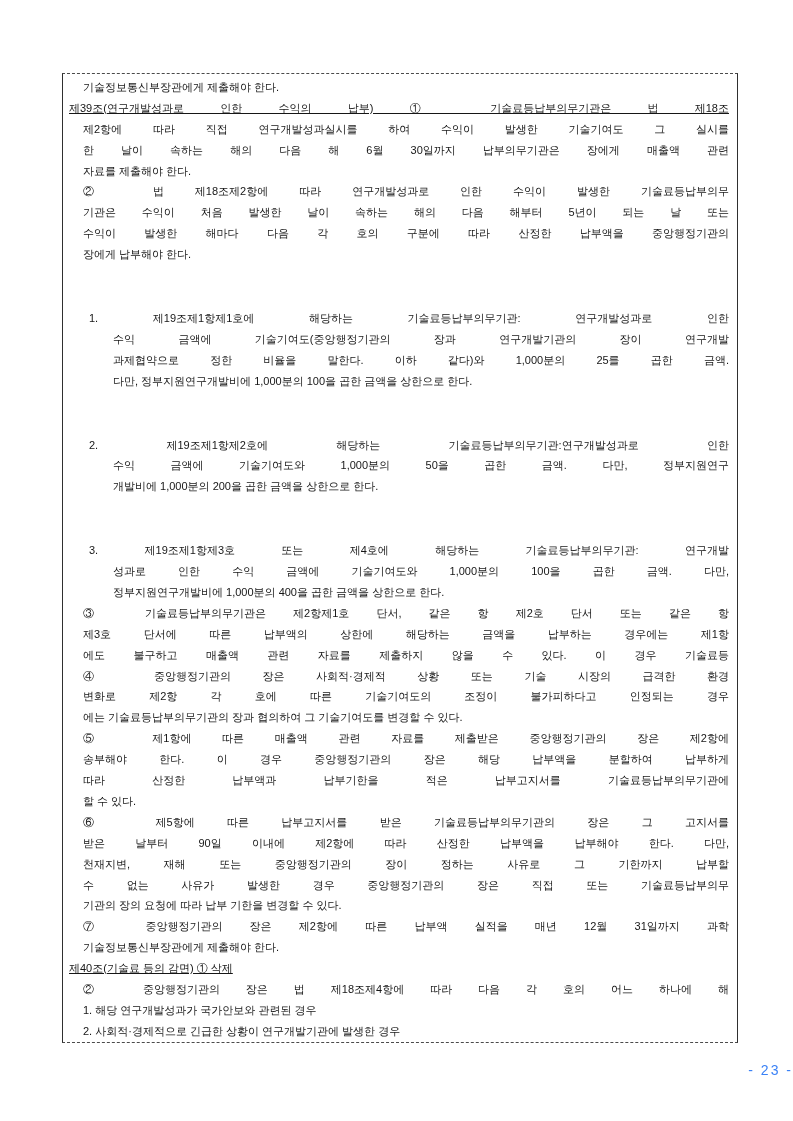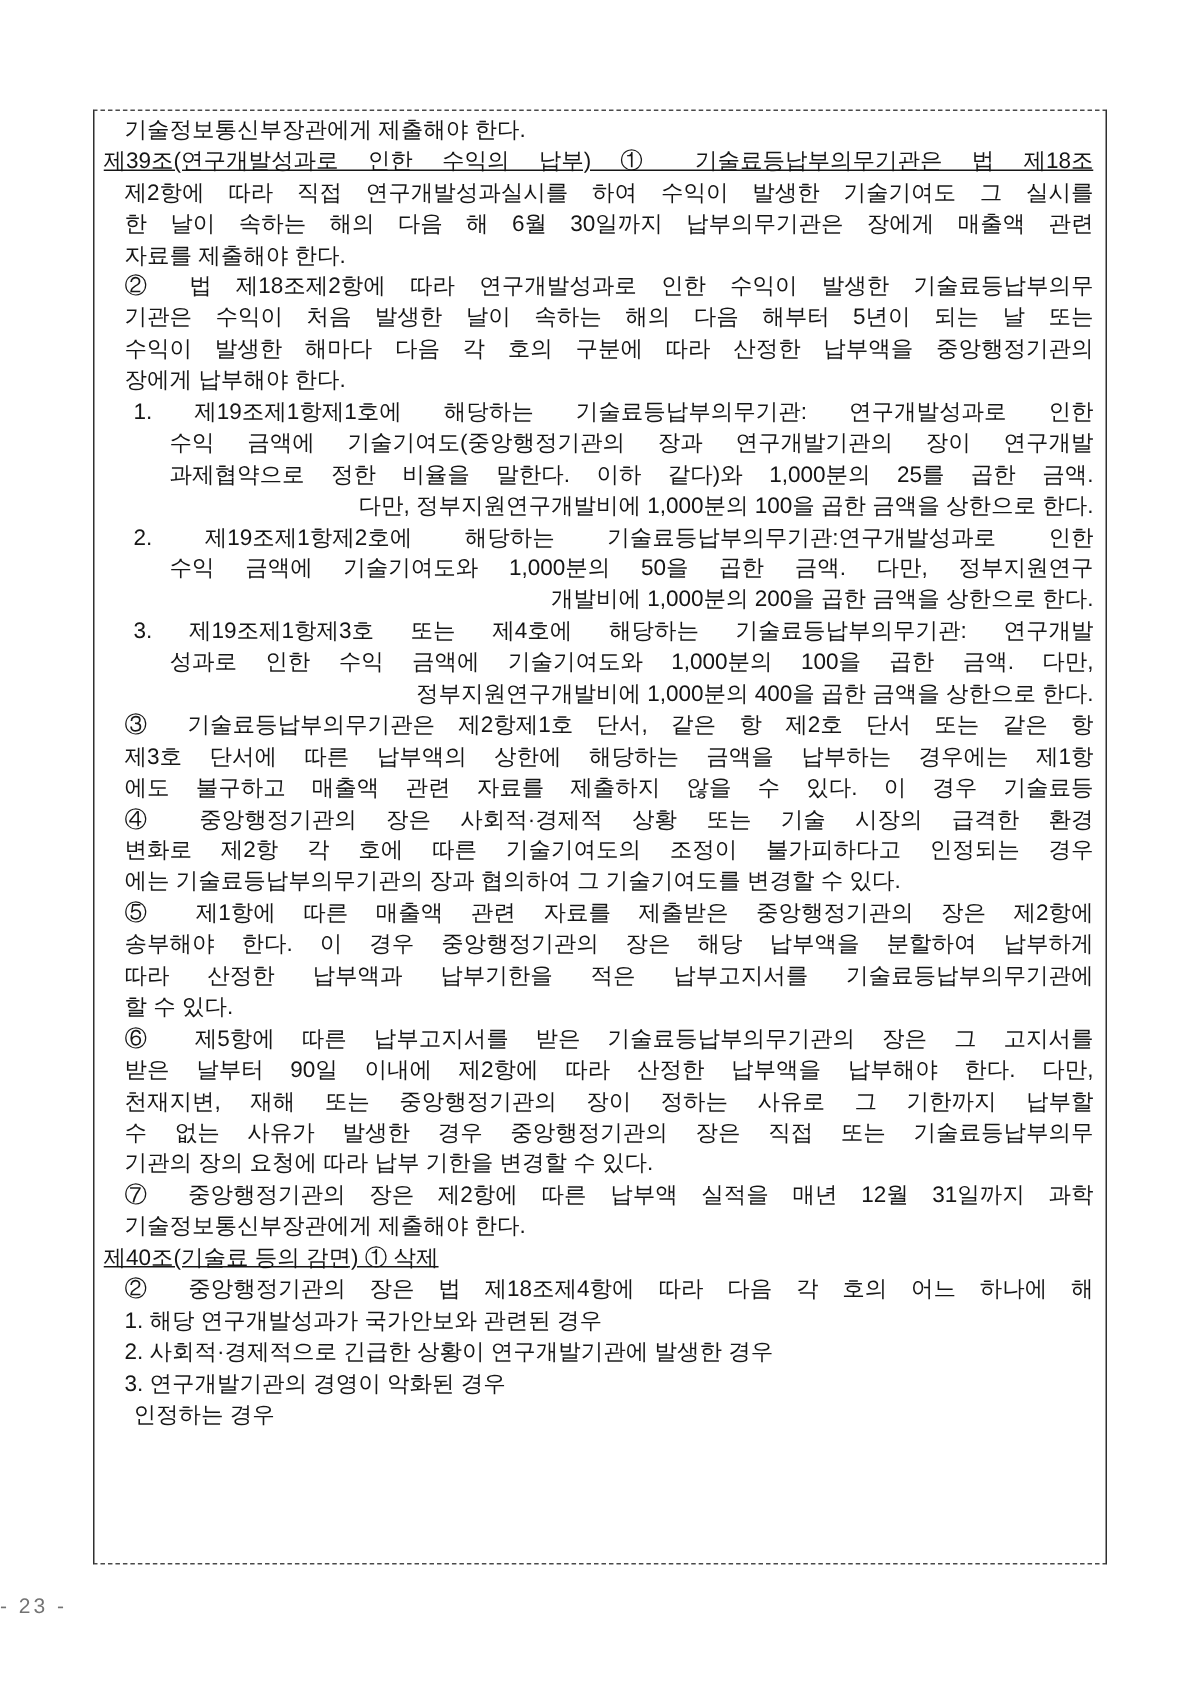--- a/index.html
+++ b/index.html
@@ -25,45 +25,45 @@
     border-left: 1.5px solid #2f2f2f;
     border-right: 1.5px solid #2f2f2f;
     border-top: 1px dashed #4a4a4a;
     border-bottom: 1px dashed #4a4a4a;
     padding: 3px 8px 0 6px;
     overflow: hidden;
     background: #ffffff;
   }
   .doc-body { width: 100%; }
   .line {
-    font-size: 15px;
+    font-size: 11px;
     line-height: 20.9px;
     height: 20.9px;
     color: #161616;
     word-break: keep-all;
     white-space: nowrap;
     overflow: hidden;
   }
   .line.just {
     white-space: normal;
     text-align: justify;
     text-align-last: justify;
   }
   .i0 { padding-left: 0; text-decoration: underline; }
   .i1 { padding-left: 14px; }
-  .i2 { padding-left: 20px; }
-  .i3 { padding-left: 44px; text-align: right; }
+  .i2 { padding-left: 20px; margin-top: 43px; }
+  .i3 { padding-left: 44px; }
   .footer {
     position: absolute;
     left: 0;
     right: 0;
     top: 1062px;
-    text-align: left;
+    text-align: right;
     font-size: 14px;
-    color: #737373;
+    color: #3b82f6;
     letter-spacing: 2px;
   }
 </style>
 </head>
 <body>
 
 <div class="sheet">
   <div class="textbox">
     <div class="doc-body">
         <div class="line i1">기술정보통신부장관에게 제출해야 한다.</div>

